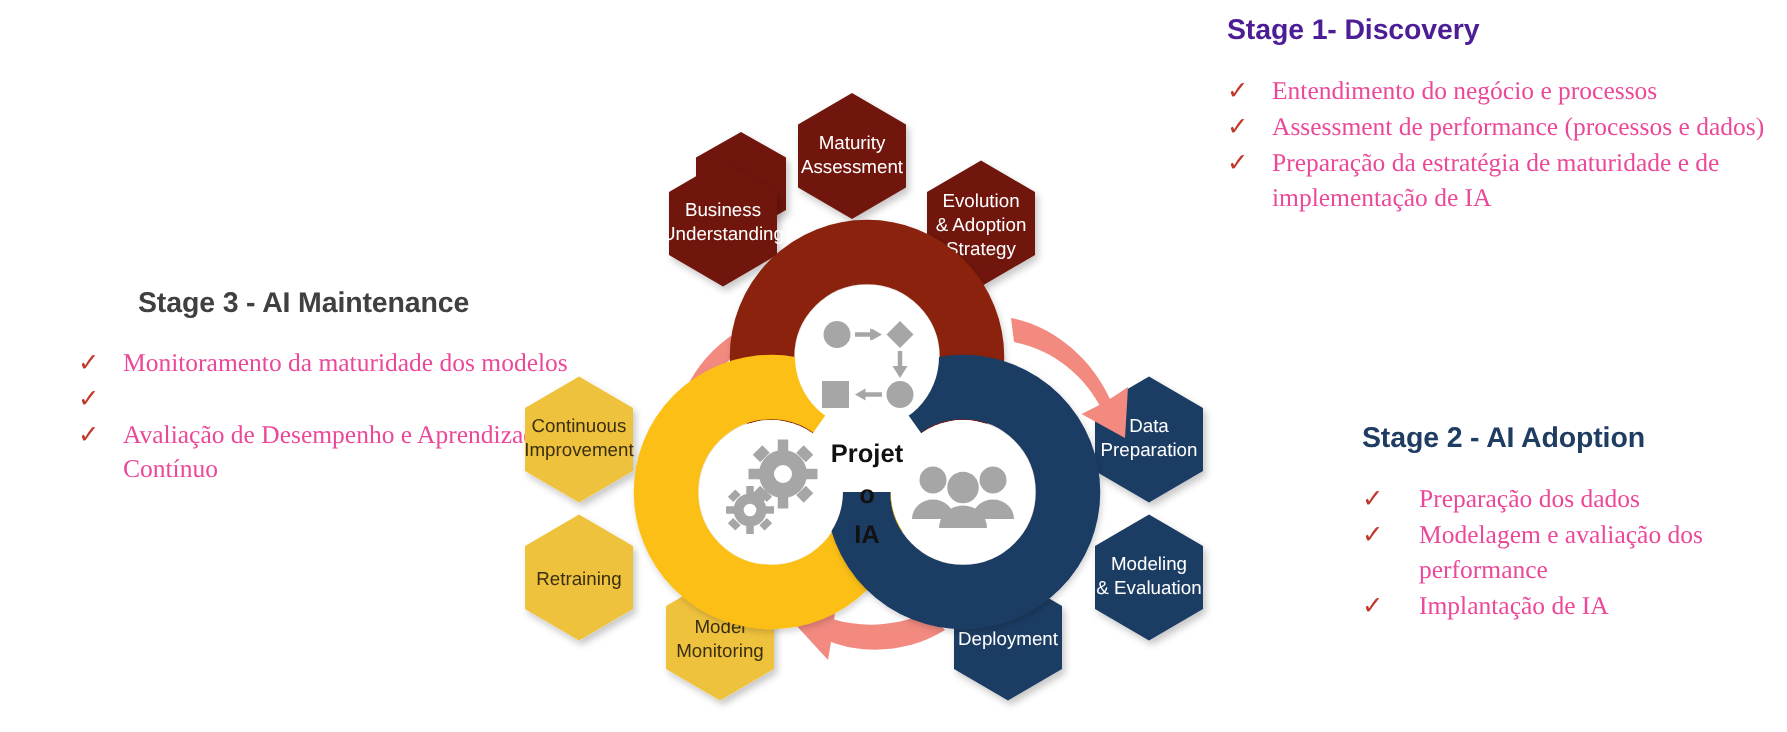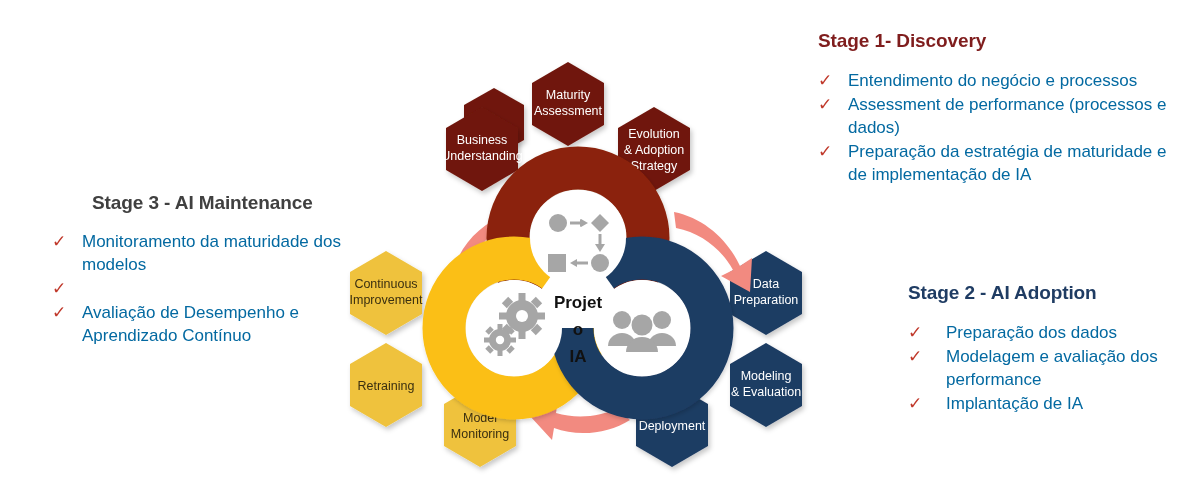--- a/index.html
+++ b/index.html
@@ -18,21 +18,21 @@
 
   
   .stage-block { position: absolute; }
 
   .stage-title {
     font-weight: bold;
     font-size: 19px;
     letter-spacing: -0.1px;
     white-space: nowrap;
   }
-  .stage-title.red   { color: #7f1d1d; margin-top: 20px; }
+  .stage-title.red   { color: #4c1d95; }
   .stage-title.blue  { color: #1F3C63; }
   .stage-title.gold  { color: #404040; }
 
   .stage-list {
     list-style: none;
     margin: 0;
     padding: 0;
   }
   .stage-item {
     display: flex;
@@ -41,23 +41,24 @@
   }
   .check {
     color: #C0392B;
     font-size: 17px;
     line-height: 23px;
     width: 30px;
     flex: 0 0 30px;
     text-align: left;
   }
   .item-text {
-    color: #0369a1;
+    color: #ec4899;
     font-size: 17px;
     line-height: 23px;
+    font-family: Liberation Serif, serif;
   }
 
   #stage1 { left: 818px; top: 10px; width: 360px; }
   #stage1 .stage-list { margin-top: 17px; }
   #stage2 { left: 908px; top: 248px; width: 280px; margin-top: 34px; }
   #stage2 .stage-list { margin-top: 17px; }
   #stage2 .check { width: 38px; flex: 0 0 38px; }
   #stage3 { left: 52px; top: 192px; width: 340px; }
   #stage3 .stage-title { padding-left: 40px; }
   #stage3 .stage-list { margin-top: 16px; }

